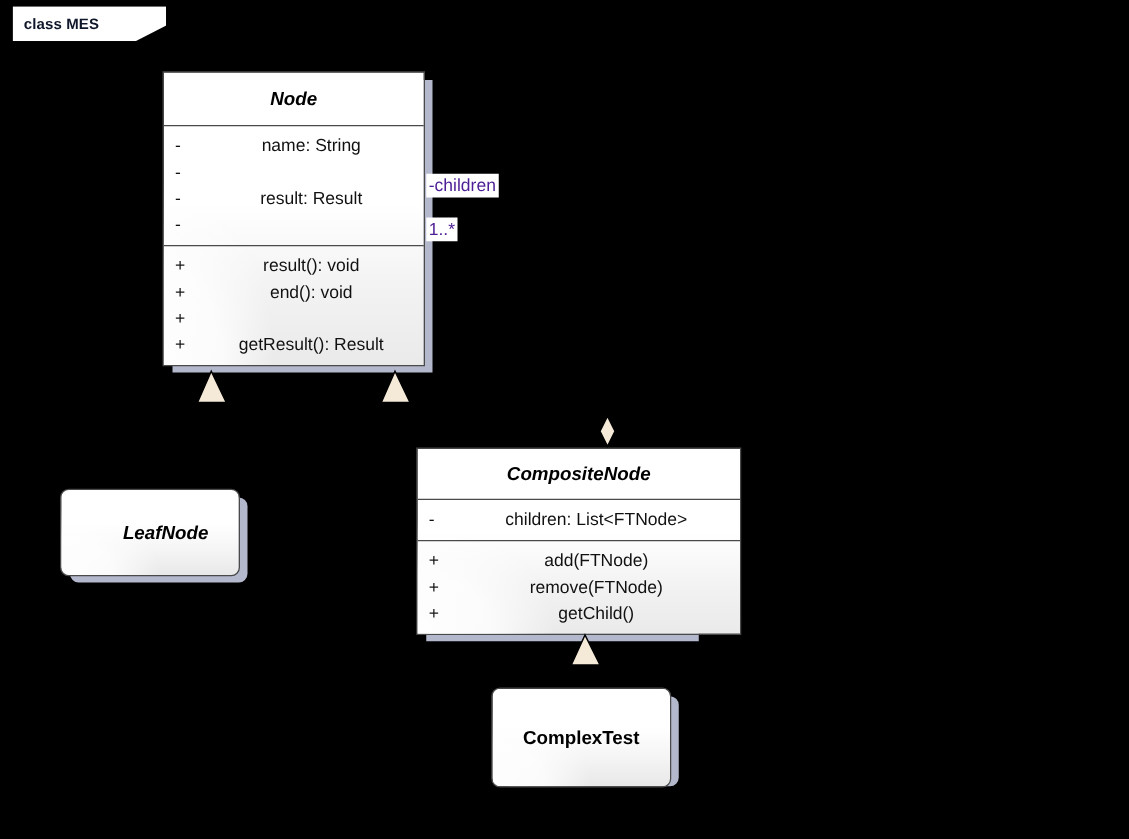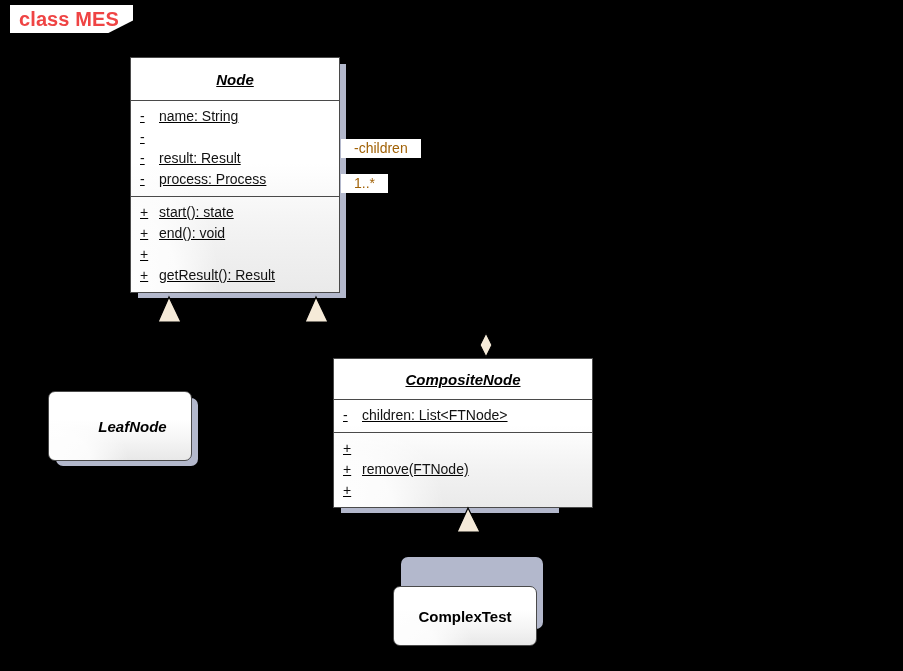--- a/index.html
+++ b/index.html
@@ -26,36 +26,35 @@
     height: 28px;
     background: #ffffff;
     -webkit-clip-path: polygon(0 0, 100% 0, 100% 55%, 80% 100%, 0 100%);
     clip-path: polygon(0 0, 100% 0, 100% 55%, 80% 100%, 0 100%);
     display: flex;
     align-items: center;
     box-sizing: border-box;
     padding-left: 9px;
   }
   .frame-tab-label {
-    font-size: 20px;
+    font-size: 12px;
     font-weight: bold;
-    color: #ef4444;
+    color: #0f172a;
     letter-spacing: 0.1px;
     white-space: nowrap;
   }
 
   
   .uml-box {
     position: absolute;
     box-sizing: border-box;
     border: 1px solid #4a4a4a;
     background:
       linear-gradient(to bottom, #ffffff 0%, #ffffff 45%, #f2f2f2 75%, #eaeaea 100%);
     z-index: 5;
-    text-decoration: underline;
   }
   .uml-shadow {
     position: absolute;
     background: #b3b8cc;
     z-index: 4;
   }
   .gloss {
     position: absolute;
     left: 0;
     bottom: 0;
@@ -101,21 +100,21 @@
     white-space: nowrap;
   }
   .member .vis {
     width: 28px;
     text-align: left;
     padding-left: 9px;
     box-sizing: border-box;
     font-size: 14px;
     color: #111111;
   }
-  .member .sig { flex: 1; }
+  .member .sig { flex: 1; text-align: center; }
 
   
   .simple-box {
     position: absolute;
     box-sizing: border-box;
     border: 1px solid #4a4a4a;
     border-radius: 7px;
     background:
       linear-gradient(to bottom, #ffffff 0%, #ffffff 40%, #f4f4f4 72%, #e8e8e8 100%);
     z-index: 5;
@@ -144,24 +143,24 @@
     color: #000000;
     white-space: nowrap;
   }
   .simple-label.concrete { font-style: normal; }
 
   
   .edge-label {
     position: absolute;
     z-index: 9;
     background: #ffffff;
-    color: #a16207;
+    color: #4c1d95;
     font-size: 14px;
     line-height: 17px;
-    padding: 1px 13px;
+    padding: 1px 2px;
     white-space: nowrap;
   }
 
   
   #edges {
     position: absolute;
     left: 0;
     top: 0;
     width: 903px;
     height: 671px;
@@ -215,30 +214,29 @@
       </div>
       <div class="member">
         <span class="vis">-</span>
       </div>
       <div class="member">
         <span class="vis">-</span>
         <span class="sig">result: Result</span>
       </div>
       <div class="member">
         <span class="vis">-</span>
-        <span class="sig">process: Process</span>
-      </div>
-    </div>
-
-    <div class="divider"></div>
-
-    <div class="member-list">
-      <div class="member">
-        <span class="vis">+</span>
-        <span class="sig">start(): state</span>
+      </div>
+    </div>
+
+    <div class="divider"></div>
+
+    <div class="member-list">
+      <div class="member">
+        <span class="vis">+</span>
+        <span class="sig">result(): void</span>
       </div>
       <div class="member">
         <span class="vis">+</span>
         <span class="sig">end(): void</span>
       </div>
       <div class="member">
         <span class="vis">+</span>
       </div>
       <div class="member">
         <span class="vis">+</span>
@@ -262,36 +260,38 @@
         <span class="vis">-</span>
         <span class="sig">children: List&lt;FTNode&gt;</span>
       </div>
     </div>
 
     <div class="divider"></div>
 
     <div class="member-list">
       <div class="member">
         <span class="vis">+</span>
+        <span class="sig">add(FTNode)</span>
       </div>
       <div class="member">
         <span class="vis">+</span>
         <span class="sig">remove(FTNode)</span>
       </div>
       <div class="member">
         <span class="vis">+</span>
+        <span class="sig">getChild()</span>
       </div>
     </div>
   </div>
 
   <div class="simple-shadow" style="left:56px; top:398px; width:142px; height:68px;"></div>
   <div class="simple-box" style="left:48px; top:391px; width:144px; height:70px;padding-left:25px;">
     <div class="gloss"></div>
     <span class="simple-label">LeafNode</span>
   </div>
 
   <div class="simple-shadow" style="left:401px; top:557px; width:142px; height:72px;"></div>
-  <div class="simple-box" style="left:393px; top:550px; width:144px; height:60px;margin-top:36px;">
+  <div class="simple-box" style="left:393px; top:550px; width:144px; height:80px;">
     <div class="gloss"></div>
     <span class="simple-label concrete">ComplexTest</span>
   </div>
 
 </div>
 
 </body></html>

